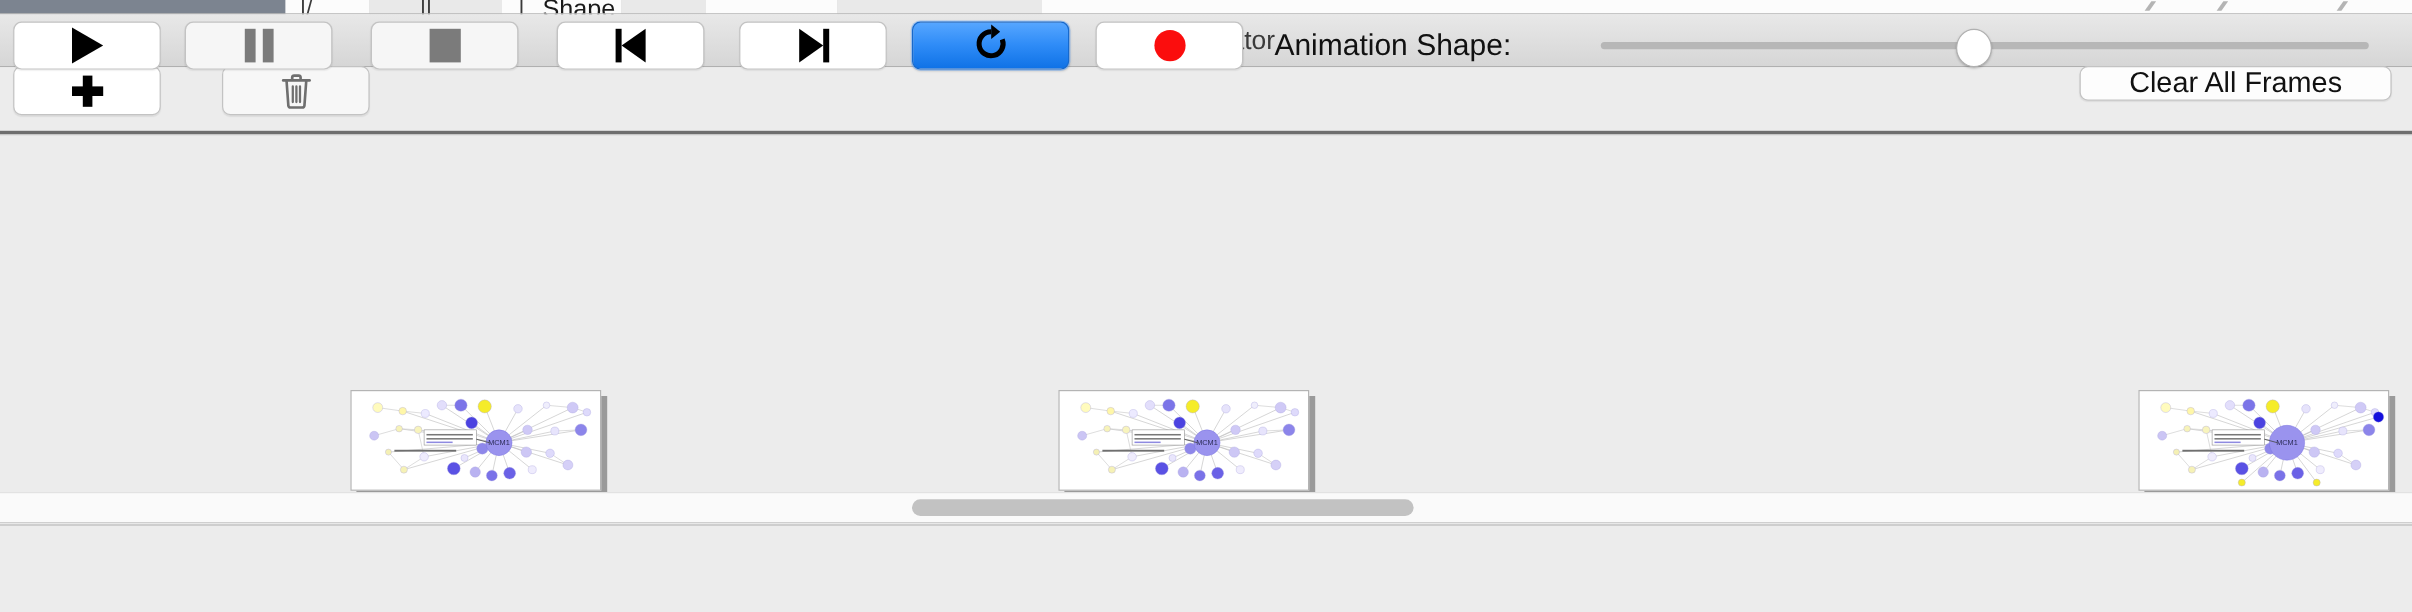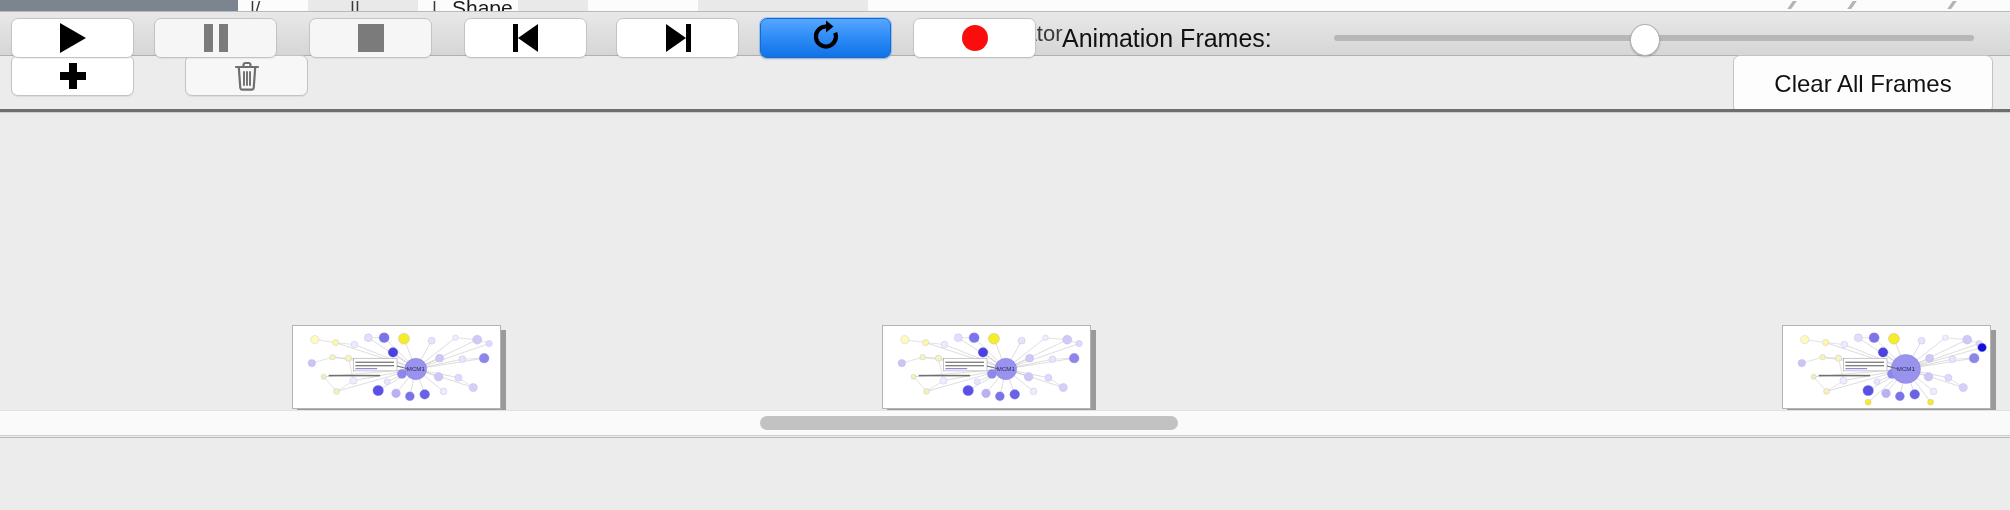--- a/index.html
+++ b/index.html
@@ -132,21 +132,21 @@
     align-items: center;
     justify-content: center;
     box-shadow: 0 1px 1px rgba(0,0,0,0.07);
   }
   .tb-btn.white  { background: #ffffff; }
   .tb-btn.gray   { background: #f7f7f7; }
 
   #add-frame-button   { left: 11px;  top: 55px; width: 123px; height: 41px; }
   #delete-frame-button{ left: 185px; top: 55px; width: 123px; height: 41px; }
   #clear-frames-button{
-    left: 1733px; top: 55px; width: 260px; height: 58px;
+    left: 1733px; top: 55px; width: 260px; height: 29px;
     background: #fdfdfd;
     font-size: 24px;
     color: #111111;
     font-family: "Liberation Sans", sans-serif;
   }
 
   .plus-icon {
     position: relative;
     width: 26px; height: 26px;
   }
@@ -676,20 +676,20 @@
         <path d="M15 6.5 A10 10 0 1 0 24.2 12.8" stroke="#000000" stroke-width="4.2" fill="none" stroke-linecap="butt"></path>
         <polygon points="15,0.5 15,12.5 22.5,6.5" fill="#000000"></polygon>
       </svg>
     </span>
   </div>
 
   <div class="ctl-btn" id="record-button">
     <span class="icon-record"></span>
   </div>
 
-  <div class="speed-label">Animation Frames:</div>
+  <div class="speed-label">Animation Shape:</div>
 
   <div class="slider">
     <div class="slider-track"></div>
     <div class="slider-thumb"></div>
   </div>
 
 </div>
 
 </body></html>

